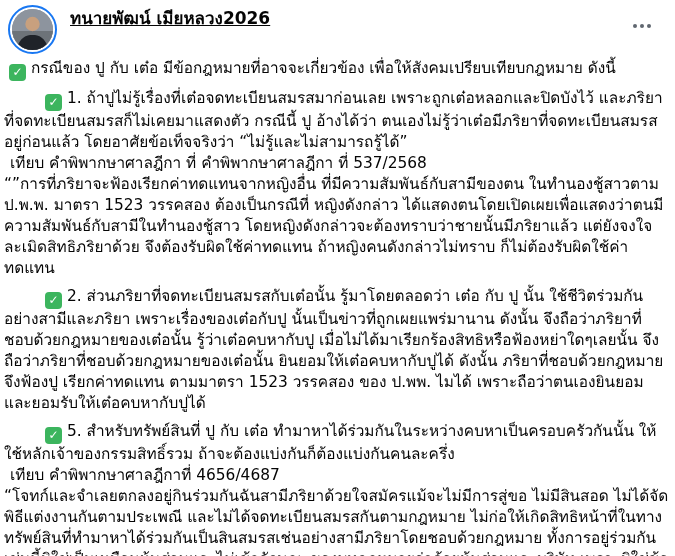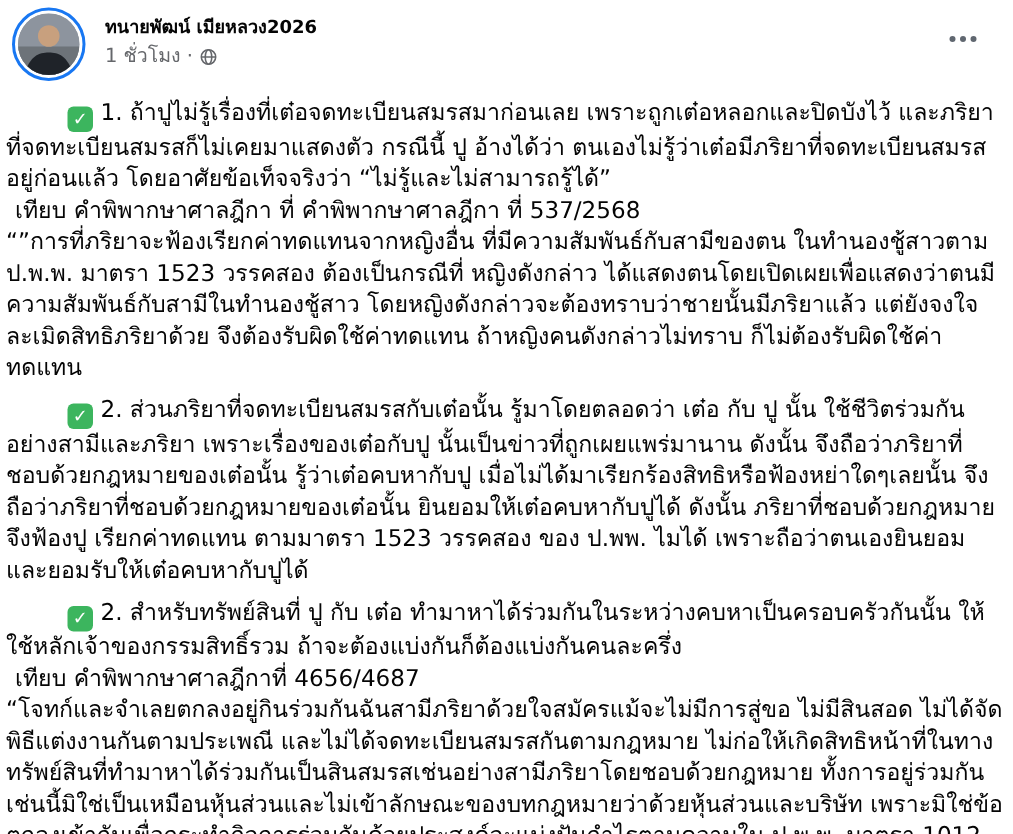--- a/index.html
+++ b/index.html
@@ -14,21 +14,21 @@
   .canvas{position:relative;width:675px;height:556px;background:var(--bg);}
   
   .header{display:flex;align-items:flex-start;padding:5px 16px 0 8px;height:52px;box-sizing:border-box;}
   .avatar-ring{
     width:41px;height:41px;border:2px solid var(--accent);border-radius:50%;
     padding:2px;box-sizing:content-box;cursor:pointer;flex:0 0 auto;
   }
   .avatar{width:41px;height:41px;border-radius:50%;overflow:hidden;background:#8d949e;}
   .avatar svg{display:block;}
   .header-text{margin-left:13px;padding-top:3px;min-width:0;}
-  .author{font-size:12px;font-weight:bold;color:var(--t1);line-height:20px;cursor:pointer;}
+  .author{font-size:17px;font-weight:bold;color:var(--t1);line-height:20px;cursor:pointer;text-decoration:underline;}
   .meta{display:flex;align-items:center;gap:4px;margin-top:2px;font-size:13px;color:var(--t2);line-height:16px;}
   .meta .ts{cursor:pointer;}
   .globe{display:inline-flex;align-items:center;}
   .more{position:absolute;top:18px;right:20px;display:flex;gap:3px;padding:6px 4px;cursor:pointer;border-radius:4px;}
   .more i{display:block;width:4px;height:4px;border-radius:50%;background:#606770;}
   
   .content{padding:6px 4px 0 4px;color:var(--t1);}
   .para{font-size:15.4px;line-height:21px;margin:0;word-break:normal;}
   .para.lead{text-indent:5px;}
   .para.item{text-indent:41px;}
@@ -54,41 +54,31 @@
           <rect width="41" height="41" fill="#8d949e"></rect>
           <rect y="22" width="41" height="19" fill="#6d7379"></rect>
           <circle cx="20.5" cy="15" r="7.2" fill="#c8a07e"></circle>
           <path d="M4,41 C8,28 14,26 20.5,26 C27,26 33,28 37,41 Z" fill="#1f2329"></path>
         </svg>
       </div>
     </div>
 
     <div class="header-text">
       <div class="author">ทนายพัฒน์ เมียหลวง2026</div>
-      <div class="meta">
-        <span class="ts">1 ชั่วโมง</span>
-        <span class="sep">·</span>
-        <span class="globe">
-          <svg viewBox="0 0 16 16" width="12" height="12" fill="none" stroke="#65676b" stroke-width="1.4">
-            <circle cx="8" cy="8" r="6.4"></circle>
-            <ellipse cx="8" cy="8" rx="2.9" ry="6.4"></ellipse>
-            <line x1="1.6" y1="8" x2="14.4" y2="8"></line>
-          </svg>
-        </span>
-      </div>
     </div>
 
     <div class="more">
       <span style="display:contents"><i></i><i></i><i></i></span>
     </div>
   </div>
 
   <div class="content">
+      <div class="para lead"><span class="check">✓</span><span>กรณีของ ปู กับ เต๋อ มีข้อกฎหมายที่อาจจะเกี่ยวข้อง เพื่อให้สังคมเปรียบเทียบกฎหมาย ดังนี้</span></div>
       <div class="para item gap-top"><span class="check">✓</span><span>1. ถ้าปูไม่รู้เรื่องที่เต๋อจดทะเบียนสมรสมาก่อนเลย เพราะถูกเต๋อหลอกและปิดบังไว้ และภริยาที่จดทะเบียนสมรสก็ไม่เคยมาแสดงตัว กรณีนี้ ปู อ้างได้ว่า ตนเองไม่รู้ว่าเต๋อมีภริยาที่จดทะเบียนสมรสอยู่ก่อนแล้ว โดยอาศัยข้อเท็จจริงว่า “ไม่รู้และไม่สามารถรู้ได้”</span></div>
       <div class="para ref"><span>เทียบ คำพิพากษาศาลฎีกา ที่ คำพิพากษาศาลฎีกา ที่ 537/2568</span></div>
       <div class="para quote"><span>“”การที่ภริยาจะฟ้องเรียกค่าทดแทนจากหญิงอื่น ที่มีความสัมพันธ์กับสามีของตน ในทำนองชู้สาวตาม ป.พ.พ. มาตรา 1523 วรรคสอง ต้องเป็นกรณีที่ หญิงดังกล่าว ได้แสดงตนโดยเปิดเผยเพื่อแสดงว่าตนมีความสัมพันธ์กับสามีในทำนองชู้สาว โดยหญิงดังกล่าวจะต้องทราบว่าชายนั้นมีภริยาแล้ว แต่ยังจงใจละเมิดสิทธิภริยาด้วย จึงต้องรับผิดใช้ค่าทดแทน ถ้าหญิงคนดังกล่าวไม่ทราบ ก็ไม่ต้องรับผิดใช้ค่าทดแทน</span></div>
       <div class="para item gap-top"><span class="check">✓</span><span>2. ส่วนภริยาที่จดทะเบียนสมรสกับเต๋อนั้น รู้มาโดยตลอดว่า เต๋อ กับ ปู นั้น ใช้ชีวิตร่วมกันอย่างสามีและภริยา เพราะเรื่องของเต๋อกับปู นั้นเป็นข่าวที่ถูกเผยแพร่มานาน ดังนั้น จึงถือว่าภริยาที่ชอบด้วยกฎหมายของเต๋อนั้น รู้ว่าเต๋อคบหากับปู เมื่อไม่ได้มาเรียกร้องสิทธิหรือฟ้องหย่าใดๆเลยนั้น จึงถือว่าภริยาที่ชอบด้วยกฎหมายของเต๋อนั้น ยินยอมให้เต๋อคบหากับปูได้ ดังนั้น ภริยาที่ชอบด้วยกฎหมาย จึงฟ้องปู เรียกค่าทดแทน ตามมาตรา 1523 วรรคสอง ของ ป.พพ. ไมได้ เพราะถือว่าตนเองยินยอมและยอมรับให้เต๋อคบหากับปูได้</span></div>
-      <div class="para item gap-top"><span class="check">✓</span><span>2. สำหรับทรัพย์สินที่ ปู กับ เต๋อ ทำมาหาได้ร่วมกันในระหว่างคบหาเป็นครอบครัวกันนั้น ให้ใช้หลักเจ้าของกรรมสิทธิ์รวม ถ้าจะต้องแบ่งกันก็ต้องแบ่งกันคนละครึ่ง</span></div>
+      <div class="para item gap-top"><span class="check">✓</span><span>5. สำหรับทรัพย์สินที่ ปู กับ เต๋อ ทำมาหาได้ร่วมกันในระหว่างคบหาเป็นครอบครัวกันนั้น ให้ใช้หลักเจ้าของกรรมสิทธิ์รวม ถ้าจะต้องแบ่งกันก็ต้องแบ่งกันคนละครึ่ง</span></div>
       <div class="para ref"><span>เทียบ คำพิพากษาศาลฎีกาที่ 4656/4687</span></div>
       <div class="para quote"><span>“โจทก์และจำเลยตกลงอยู่กินร่วมกันฉันสามีภริยาด้วยใจสมัครแม้จะไม่มีการสู่ขอ ไม่มีสินสอด ไม่ได้จัดพิธีแต่งงานกันตามประเพณี และไม่ได้จดทะเบียนสมรสกันตามกฎหมาย ไม่ก่อให้เกิดสิทธิหน้าที่ในทางทรัพย์สินที่ทำมาหาได้ร่วมกันเป็นสินสมรสเช่นอย่างสามีภริยาโดยชอบด้วยกฎหมาย ทั้งการอยู่ร่วมกันเช่นนี้มิใช่เป็นเหมือนหุ้นส่วนและไม่เข้าลักษณะของบทกฎหมายว่าด้วยหุ้นส่วนและบริษัท เพราะมิใช่ข้อตกลงเข้ากันเพื่อกระทำกิจการร่วมกันด้วยประสงค์จะแบ่งปันกำไรตามความใน ป.พ.พ. มาตรา 1012 แต่ทรัพย์สินที่ทำมาหามาได้ร่วมกันระหว่างที่อยู่ด้วยกันฉันสามีภริยานั้น ย่อมเป็นกรรมสิทธิ์รวมหรือเจ้าของรวมซึ่งต้องบังคับ ตาม ป.พ.พ. มาตรา 1357”</span></div>
     </div>
 
 </div>
 
 </body></html>

